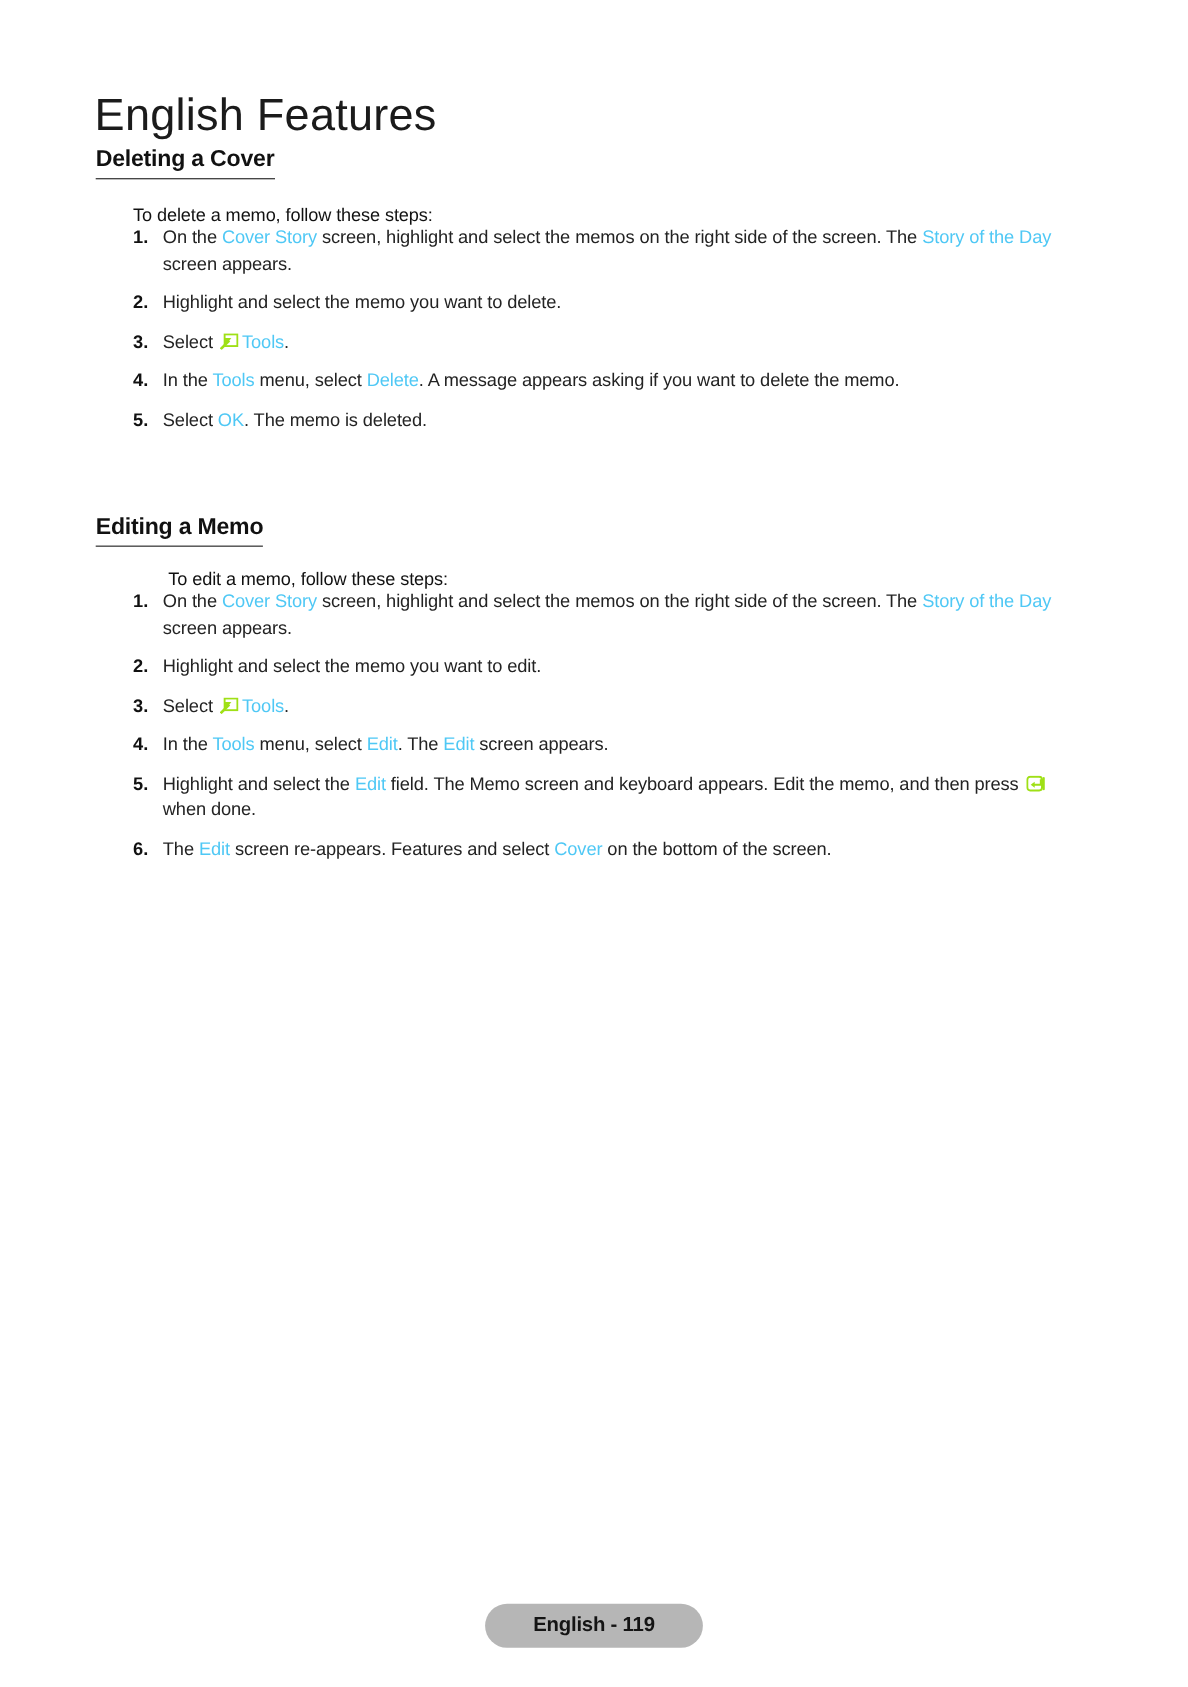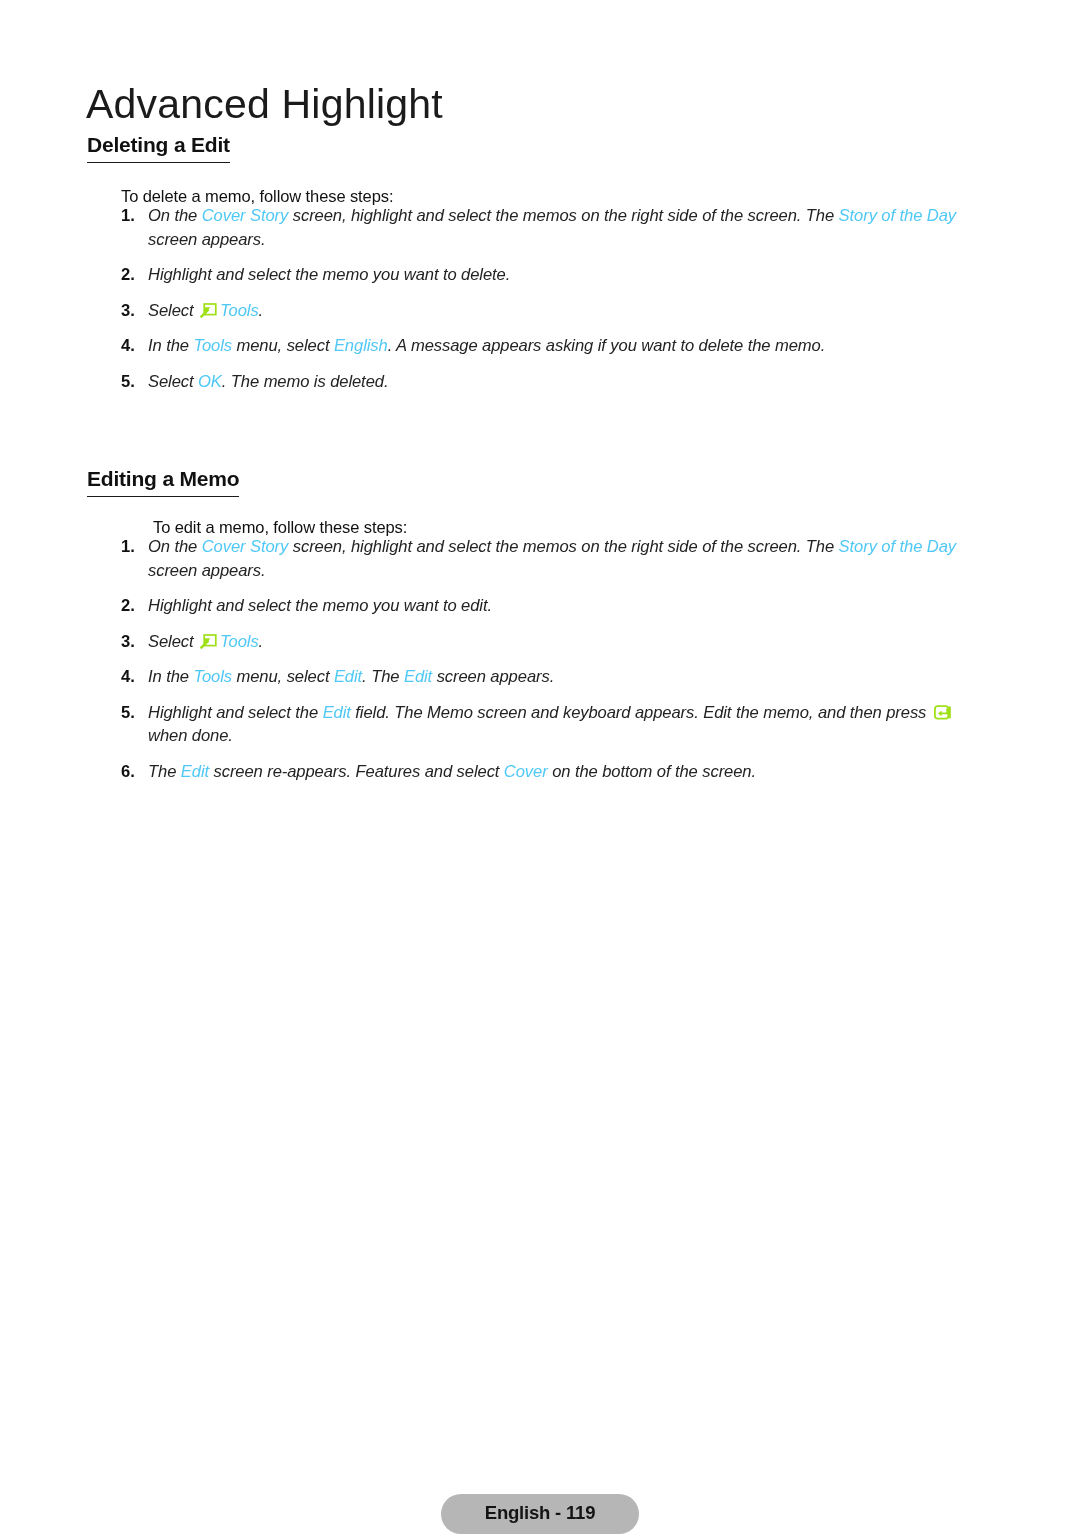--- a/index.html
+++ b/index.html
@@ -87,21 +87,20 @@
 
   .step-num {
     flex: 0 0 auto;
     width: 27px;
     font-weight: bold;
     color: #111111;
     text-align: left;
   }
   .step-body {
     flex: 1 1 auto;
-    font-style: italic;
   }
 
   
   .cyan  { color: #4fc8f5; }
   .plain { color: #232323; }
 
   
   .tools-icon {
     display: inline-block;
     position: relative;
@@ -124,42 +123,41 @@
   .enter-icon svg { display: block; }
 
   
   .footer {
     position: absolute;
     left: 0;
     right: 0;
     top: 1458px;
     display: flex;
     justify-content: center;
-    margin-top: 36px;
   }
   .footer-pill {
     background: #b6b6b6;
     border-radius: 22px;
     padding: 9px 44px 11px 44px;
     font-size: 18.5px;
     font-weight: bold;
     color: #141414;
     letter-spacing: -0.2px;
     line-height: 1.1;
     white-space: nowrap;
   }
 </style>
 </head>
 <body>
 
 <div class="page">
 
-  <h1 class="chapter-title">Advanced Highlight</h1>
-
-  <h2 class="section-heading sec-delete">Deleting a Edit</h2>
+  <h1 class="chapter-title">English Features</h1>
+
+  <h2 class="section-heading sec-delete">Deleting a Cover</h2>
 
   <p class="intro intro-delete">To delete a memo, follow these steps:</p>
 
   <ol class="steps steps-delete" style="list-style: none; margin: 0px; padding: 0px;">
       <li class="step">
         <span class="step-num">1.</span>
         <span class="step-body"><span class="plain">On the </span><span class="cyan">Cover Story</span><span class="plain"> screen, highlight and select the memos on the right side of the screen. The </span><span class="cyan">Story of the Day</span><span class="plain"> screen appears.</span></span>
       </li>
       <li class="step">
         <span class="step-num">2.</span>
@@ -169,21 +167,21 @@
         <span class="step-num">3.</span>
         <span class="step-body"><span class="plain">Select </span><span class="tools-icon"><svg viewBox="0 0 17 15" width="17" height="15" xmlns="http://www.w3.org/2000/svg">
               <rect x="4.2" y="1" width="11.6" height="10.6" fill="none" stroke="#9fe016" stroke-width="1.7"></rect>
               <path d="M0.6 14.4 L8.4 6.6" stroke="#9fe016" stroke-width="2.4" stroke-linecap="butt"></path>
               <path d="M9.6 5.4 L9.6 10.2 L4.8 10.2 Z" fill="#9fe016" transform="rotate(180 7.2 7.8)"></path>
               <path d="M4.0 4.2 L10.4 4.2 L10.4 10.6 Z" fill="#9fe016" transform="rotate(-90 7.2 7.4) translate(0 0)"></path>
             </svg></span><span class="cyan">Tools</span><span class="plain">.</span></span>
       </li>
       <li class="step">
         <span class="step-num">4.</span>
-        <span class="step-body"><span class="plain">In the </span><span class="cyan">Tools</span><span class="plain"> menu, select </span><span class="cyan">English</span><span class="plain">. A message appears asking if you want to delete the memo.</span></span>
+        <span class="step-body"><span class="plain">In the </span><span class="cyan">Tools</span><span class="plain"> menu, select </span><span class="cyan">Delete</span><span class="plain">. A message appears asking if you want to delete the memo.</span></span>
       </li>
       <li class="step">
         <span class="step-num">5.</span>
         <span class="step-body"><span class="plain">Select </span><span class="cyan">OK</span><span class="plain">. The memo is deleted.</span></span>
       </li>
     </ol>
 
   <h2 class="section-heading sec-edit">Editing a Memo</h2>
 
   <p class="intro intro-edit">To edit a memo, follow these steps:</p>

